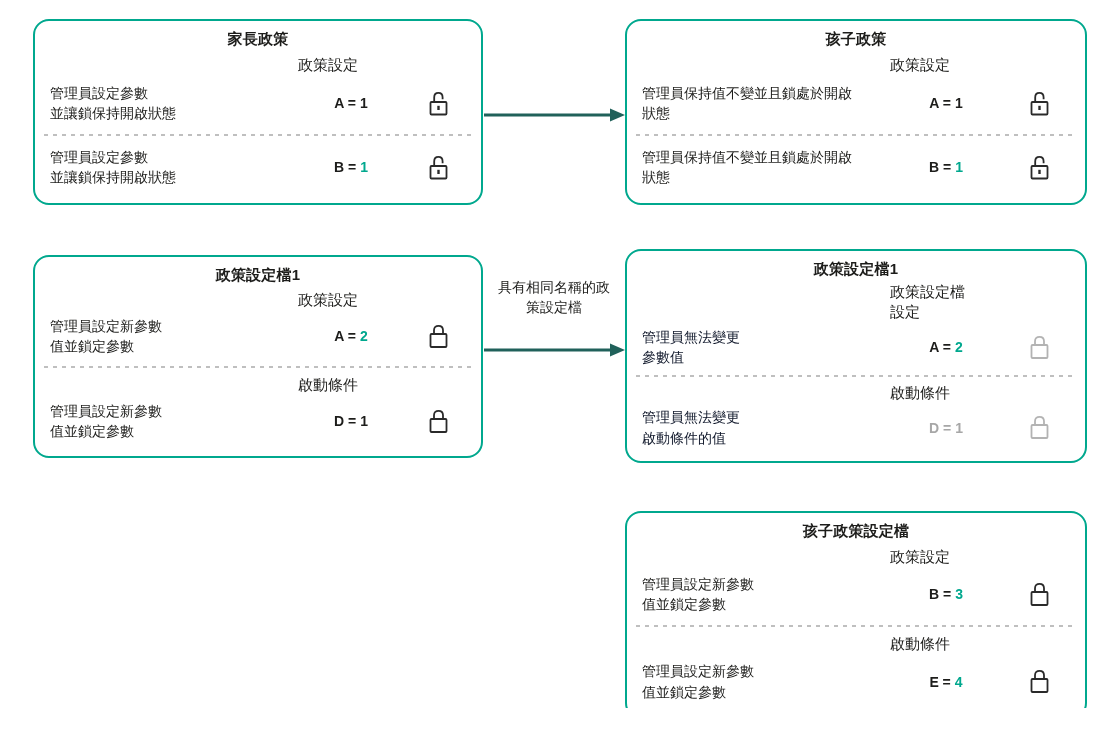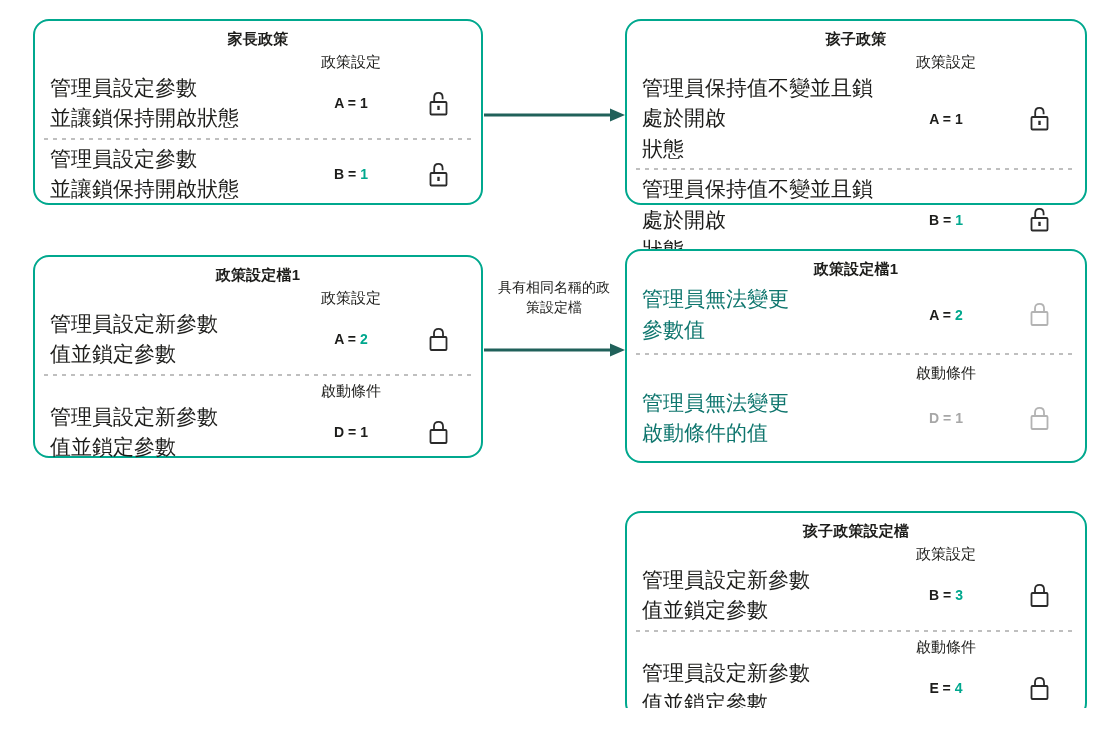--- a/index.html
+++ b/index.html
@@ -12,34 +12,34 @@
     padding:7px 15px 9px 15px;
     display:flex; flex-direction:column;
   }
   .box-title {font-size:15px; font-weight:700; text-align:center; margin:2px 0 2px; letter-spacing:.2px;}
   .box-body {flex:1; display:flex; flex-direction:column; justify-content:space-evenly;}
 
   .cols {display:grid; grid-template-columns:1fr 106px 56px; column-gap:6px; align-items:center;}
   .box-r .cols {grid-template-columns:1fr 112px 62px;}
 
   .subrow {min-height:22px;}
-  .sub {grid-column:2; font-size:15px; text-align:center; white-space:pre-line; line-height:1.32; padding:1px 0;}
+  .sub {grid-column:2; font-size:15px; text-align:left; white-space:pre-line; line-height:1.32; padding:1px 0;}
   .row {min-height:48px;}
-  .desc {grid-column:1; font-size:21px; line-height:1.45; white-space:pre-line;}
+  .desc {grid-column:1; font-size:14px; line-height:1.45; white-space:pre-line;}
   .val  {grid-column:2; font-size:14px; font-weight:700; text-align:center; white-space:nowrap;}
   .vnum {margin-left:4px;}
   .vnum.teal {color:#00a88e;}
   .lockcell {grid-column:3; justify-self:center; display:flex; align-items:center;}
 
   .divider {
     height:2px; margin:4px -6px;
     background:repeating-linear-gradient(90deg,#bfbfbf 0 4px,transparent 4px 9px);
   }
 
-  .dim .desc {color:#0f766e;}
+  .dim .desc {color:#0f172a;}
   .gray-text {color:#a7a7a7;}
   .lock-black {color:#2a2a2a;}
   .lock-gray {color:#b3b3b3;}
 
   .arrow {position:absolute; pointer-events:none;}
   .arrow-label {
     position:absolute; font-size:14px; line-height:1.42; text-align:center;
     white-space:pre-line; width:150px;
   }
   svg {display:block;}
@@ -164,20 +164,24 @@
   <div class="arrow" style="left:484px; top:339px;">
     <svg width="141" height="22" viewBox="0 0 141 22">
         <line x1="0" y1="11" x2="128" y2="11" stroke="#20615a" stroke-width="2.8"></line>
         <path d="M126 4.5 L141 11 L126 17.5 Z" fill="#20615a"></path>
       </svg>
   </div>
 
   <div class="box box-r dim" style="left:625px; top:249px; width:462px; height:214px;">
     <div class="box-title">政策設定檔1</div>
     <div class="box-body">
+      <div class="cols subrow">
+          <div class="sub">政策設定檔
+設定</div>
+        </div>
       <div class="cols row">
         <div class="desc">管理員無法變更
 參數值</div>
         <div class="val"><span>A =</span><span class="vnum teal">2</span></div>
         <div class="lockcell lock-gray">
           <svg width="23" height="27" viewBox="0 0 23 27" fill="none">
               <rect x="3.5" y="11" width="16" height="13" rx="1" stroke="currentColor" stroke-width="1.8"></rect>
               <path d="M7 11 V7.2 C7 4.4 8.9 2.8 11.5 2.8 C14.1 2.8 16 4.4 16 7.2 V11" stroke="currentColor" stroke-width="1.8"></path>
             </svg>
         </div>

